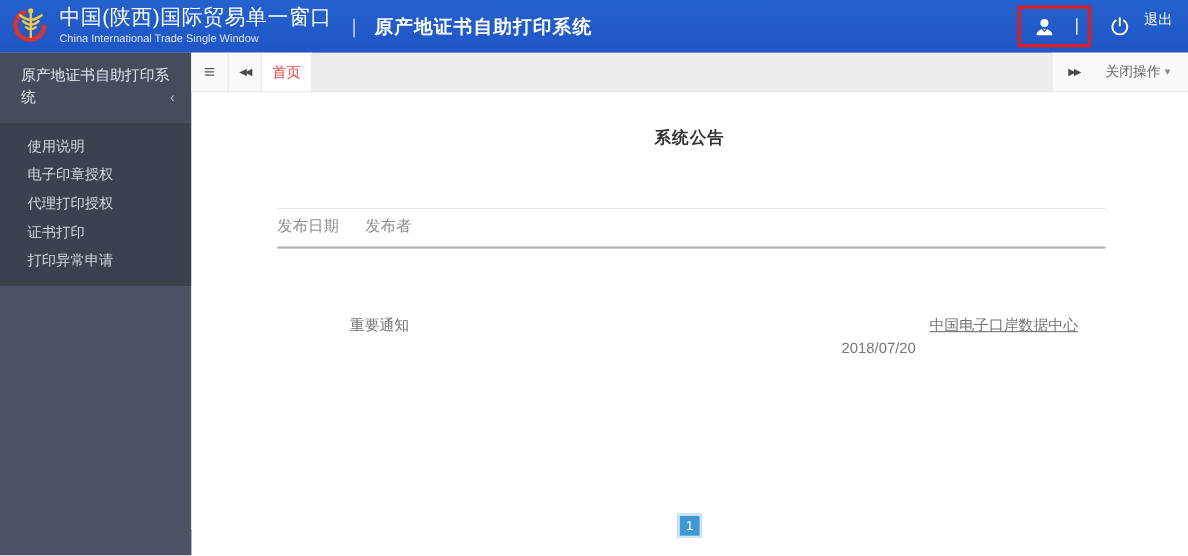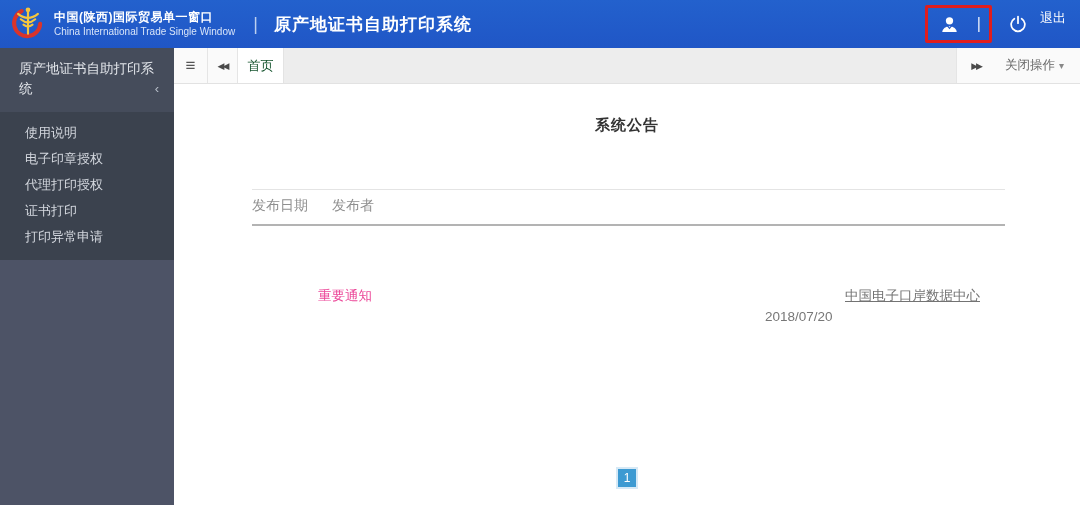--- a/index.html
+++ b/index.html
@@ -8,21 +8,21 @@
   body { font-family:"Liberation Sans","DejaVu Sans",sans-serif; background:#fff; position:relative; }
 
   
   .top-header{
     position:absolute; left:0; top:0; width:1080px; height:48px;
     background:linear-gradient(180deg,#2361cd 0%,#2056c6 100%);
     display:flex; align-items:center; color:#fff;
   }
   .logo{ margin:0 8px 0 10px; flex:0 0 auto; }
   .brand{ line-height:1.1; }
-  .brand-title{ font-size:12px; font-weight:bold; letter-spacing:.5px; }
+  .brand-title{ font-size:19px; font-weight:normal; letter-spacing:.5px; }
   .brand-sub{ font-size:10px; color:#d8e4f8; margin-top:2px; }
   .header-sep{ font-size:18px; color:#bcd0f0; margin:0 16px 0 18px; font-weight:200; }
   .app-title{ font-size:17px; font-weight:bold; letter-spacing:1px; }
   .header-spacer{ flex:1; }
 
   .welcome-box{
     display:flex; align-items:center; gap:8px;
     border:3px solid #e01d1d; border-radius:2px;
     padding:5px 8px 5px 12px; height:38px;
   }
@@ -67,21 +67,21 @@
   .strip-btn{
     background:#fafafa; border-right:1px solid #e5e5e5;
     display:flex; align-items:center; justify-content:center; cursor:pointer;
   }
   .btn-menu{ width:34px; font-size:17px; color:#555; }
   .btn-prev{ width:30px; }
   .arrow-glyph{ font-size:9px; letter-spacing:-2px; color:#4a4a4a; }
   .tab{
     width:46px; background:#fff; border-right:1px solid #e3e3e3;
     display:flex; align-items:center; justify-content:center;
-    font-size:13px; color:#14532d; cursor:pointer;
+    font-size:13px; color:#ef4444; cursor:pointer;
   }
   .strip-fill{ flex:1; }
   .strip-right{
     background:#fafafa; border-left:1px solid #e5e5e5;
     display:flex; align-items:center;
   }
   .btn-next{ padding:0 14px; height:100%; display:flex; align-items:center; cursor:pointer; }
   .close-ops{
     padding:0 16px 0 10px; height:100%; display:flex; align-items:center; gap:4px;
     font-size:12.5px; color:#666; cursor:pointer; white-space:nowrap;
@@ -100,21 +100,21 @@
   .notice-table{ position:absolute; left:78px; right:75px; top:105px; }
   .thead{
     display:flex; align-items:center; color:#8f8f8f; font-size:14px;
     border-top:1px solid #e4e4e4; border-bottom:2px solid #b3b3b3;
     padding:7px 0 9px;
   }
   .col-title{ flex:1; padding-left:66px; }
   .col-date{ width:80px; }
   .col-pub{ width:160px; }
   .trow{ display:flex; align-items:center; margin-top:41px; font-size:13.5px; }
-  .row-link{ color:#ec4899; cursor:pointer; text-decoration:none; }
+  .row-link{ color:#737373; cursor:pointer; text-decoration:none; }
   .row-date{ color:#777;margin-top:42px; }
   .row-pub{ color:#737373;text-decoration:underline; }
   .pagination{ position:absolute; top:383px; left:50%; transform:translateX(-50%); }
   .page-btn{
     min-width:22px; height:22px; padding:0 4px;
     background:#3d9ad2; border:2px solid #d6e9f6;
     color:#fff; font-size:12px; display:flex; align-items:center; justify-content:center;
     cursor:pointer;
   }
 </style>

